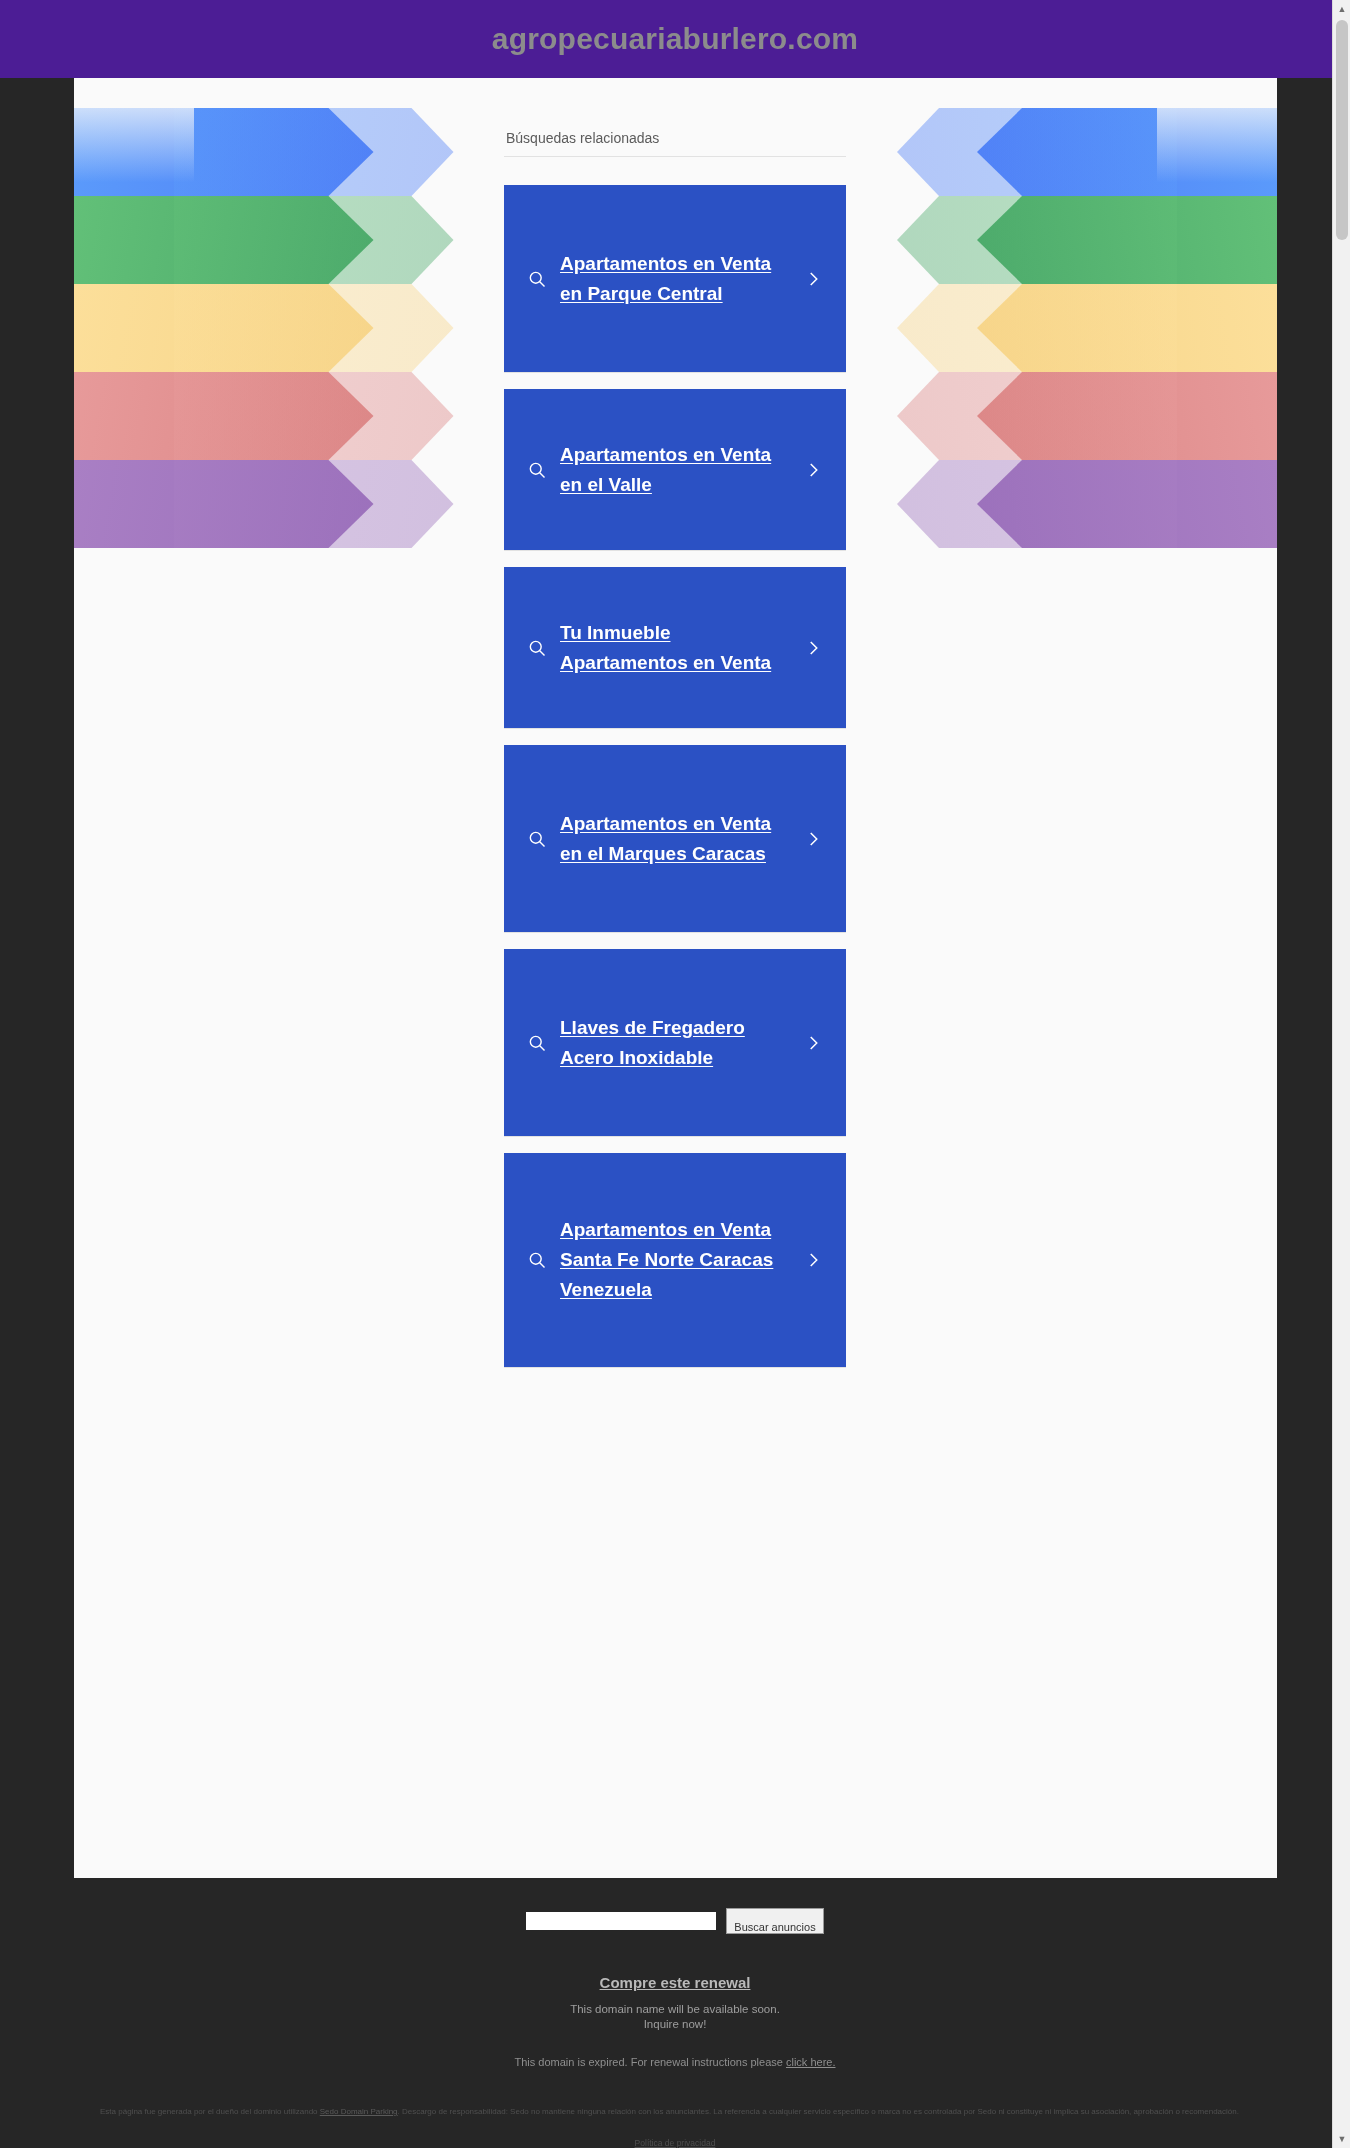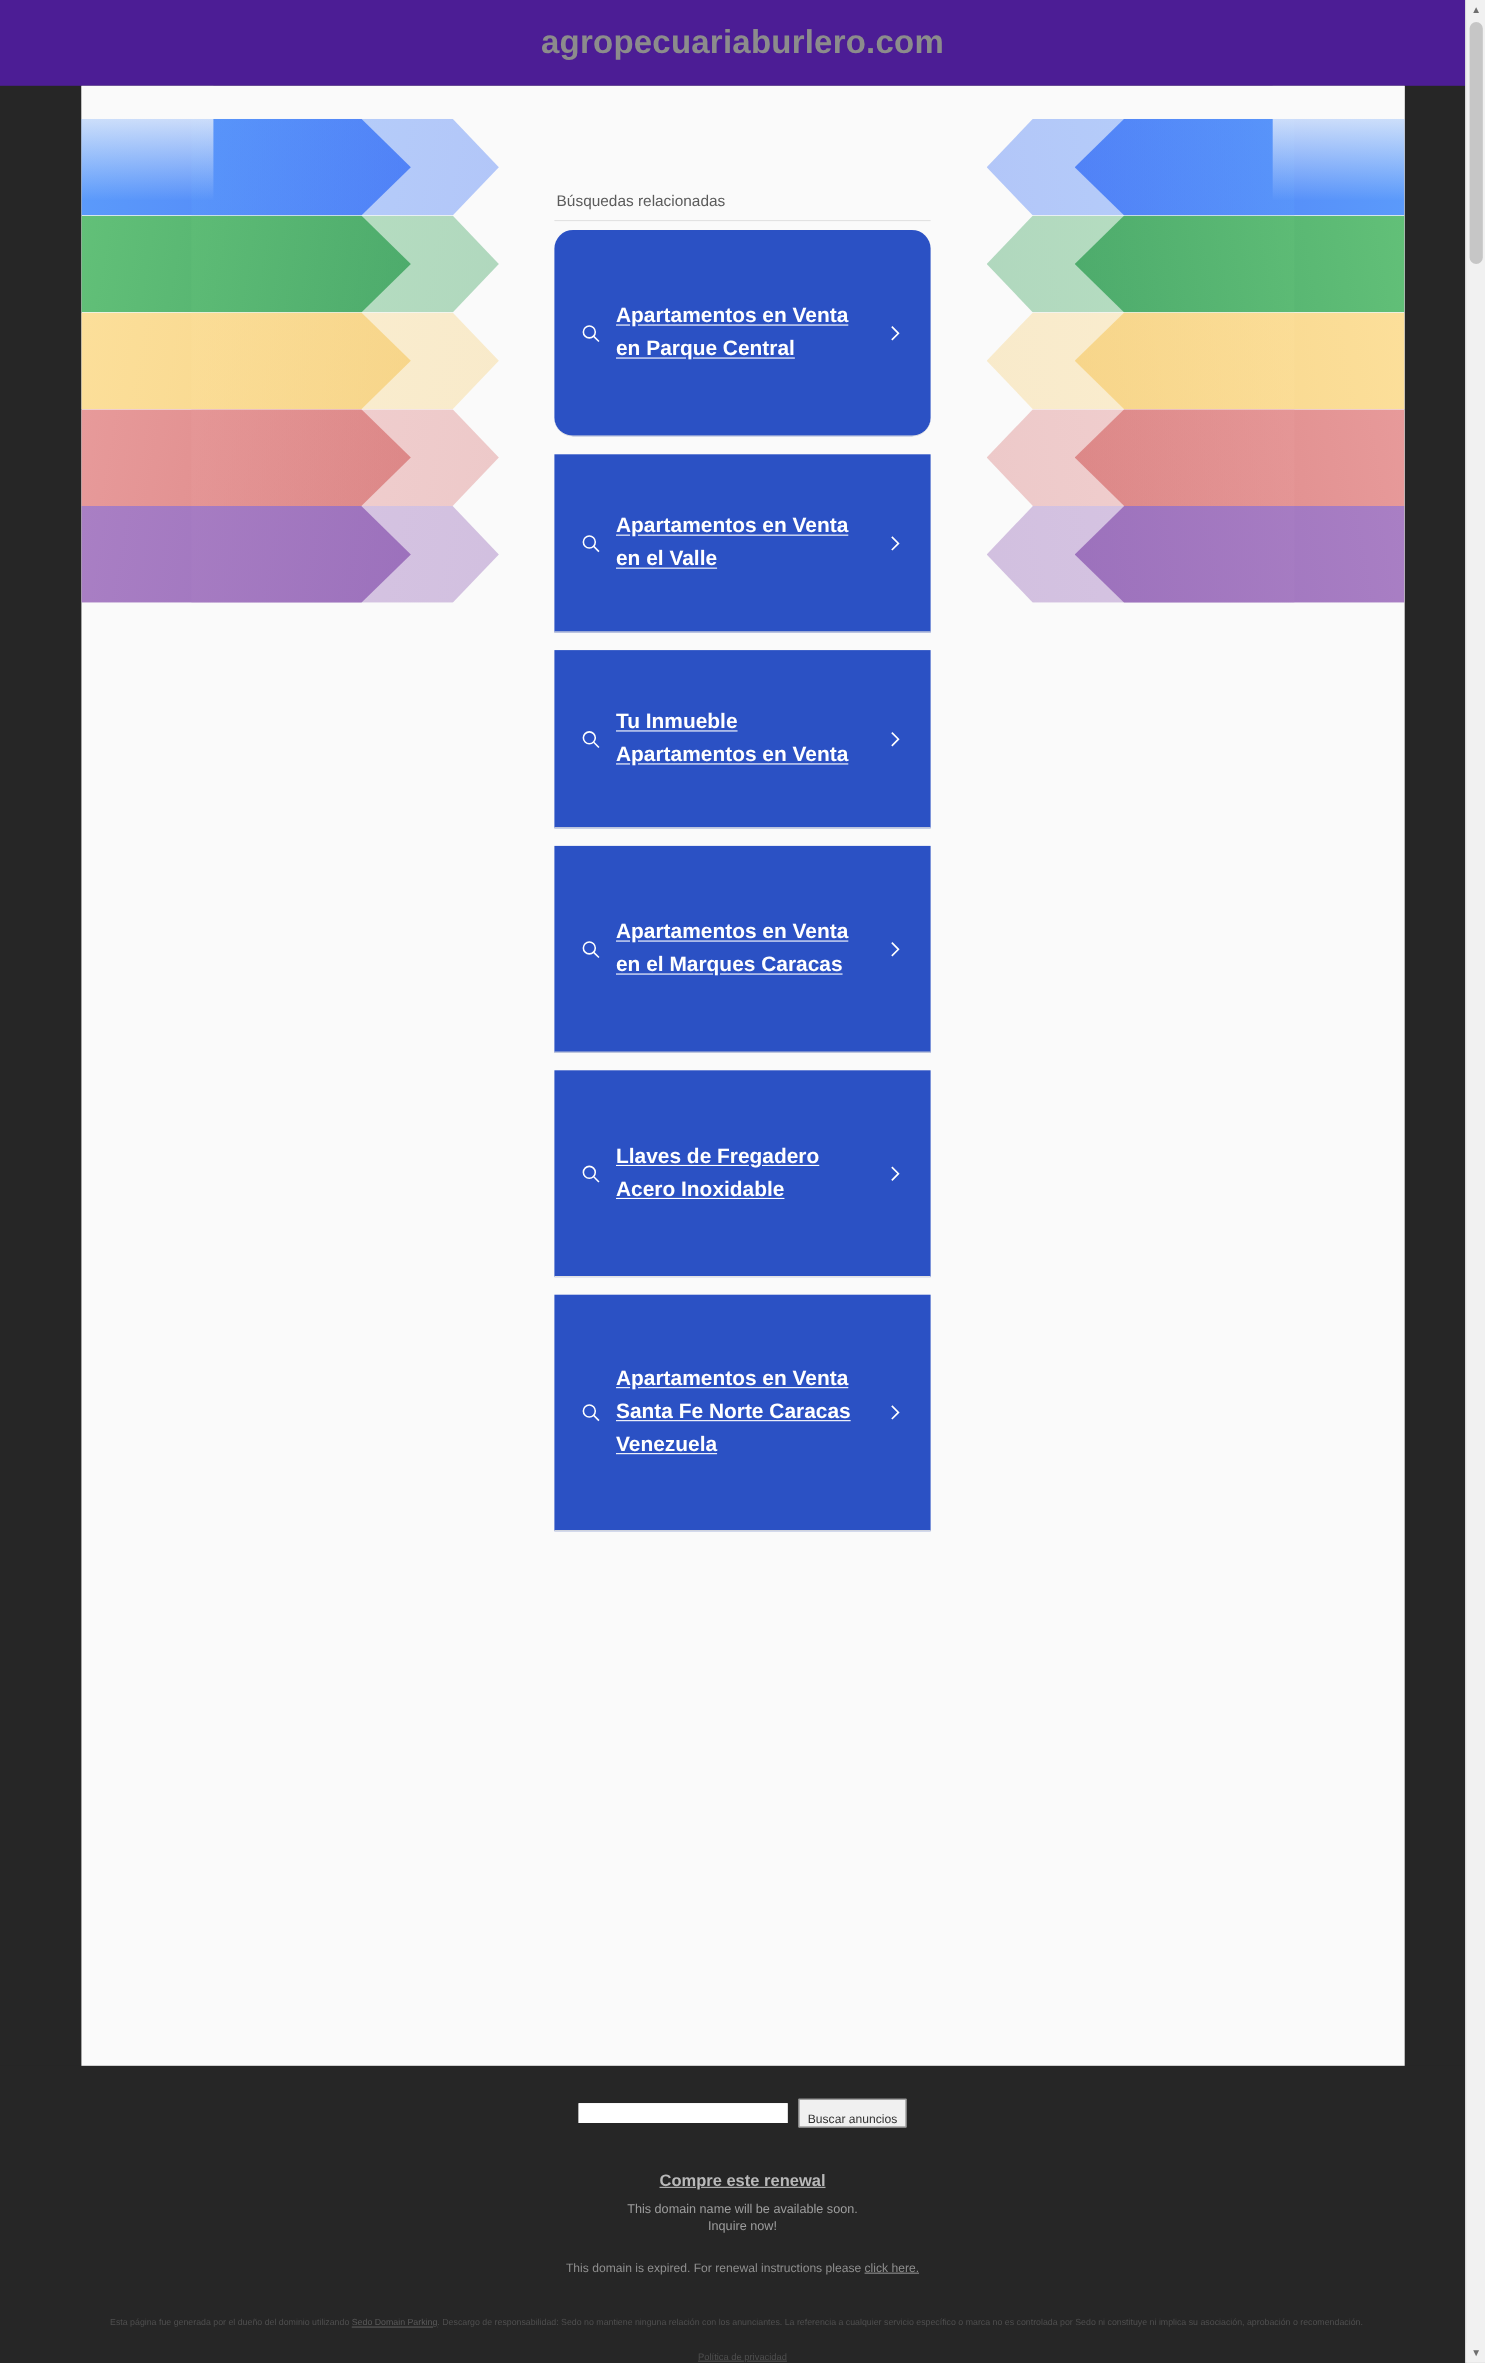--- a/index.html
+++ b/index.html
@@ -117,40 +117,40 @@
   }
   .panel-fade-l { left: 0; }
   .panel-fade-r { right: 0; }
 
   
   .related-col {
     position: relative;
     z-index: 5;
     width: 342px;
     margin: 0 auto;
-    padding-top: 96px;
+    padding-top: 52px;
   }
   .related-heading {
     font-size: 14px;
     color: #5b5b5b;
     padding: 0 2px 10px 2px;
     border-bottom: 1px solid #e2e2e2;
   }
 
   .search-card {
     position: relative;
     background: #2b51c4;
     display: flex;
     align-items: center;
     padding: 14px 10px;
     margin-top: 16px;
     border-bottom: 1px solid #e2e2e2;
     text-decoration: none;
   }
-  .search-card:first-of-type { margin-top: 8px; border-radius: 17px; }
+  .search-card:first-of-type { margin-top: 28px; }
 
   .card-icon {
     flex: 0 0 46px;
     display: flex;
     align-items: center;
     justify-content: center;
   }
   .card-icon svg { display: block; }
 
   .card-label {

